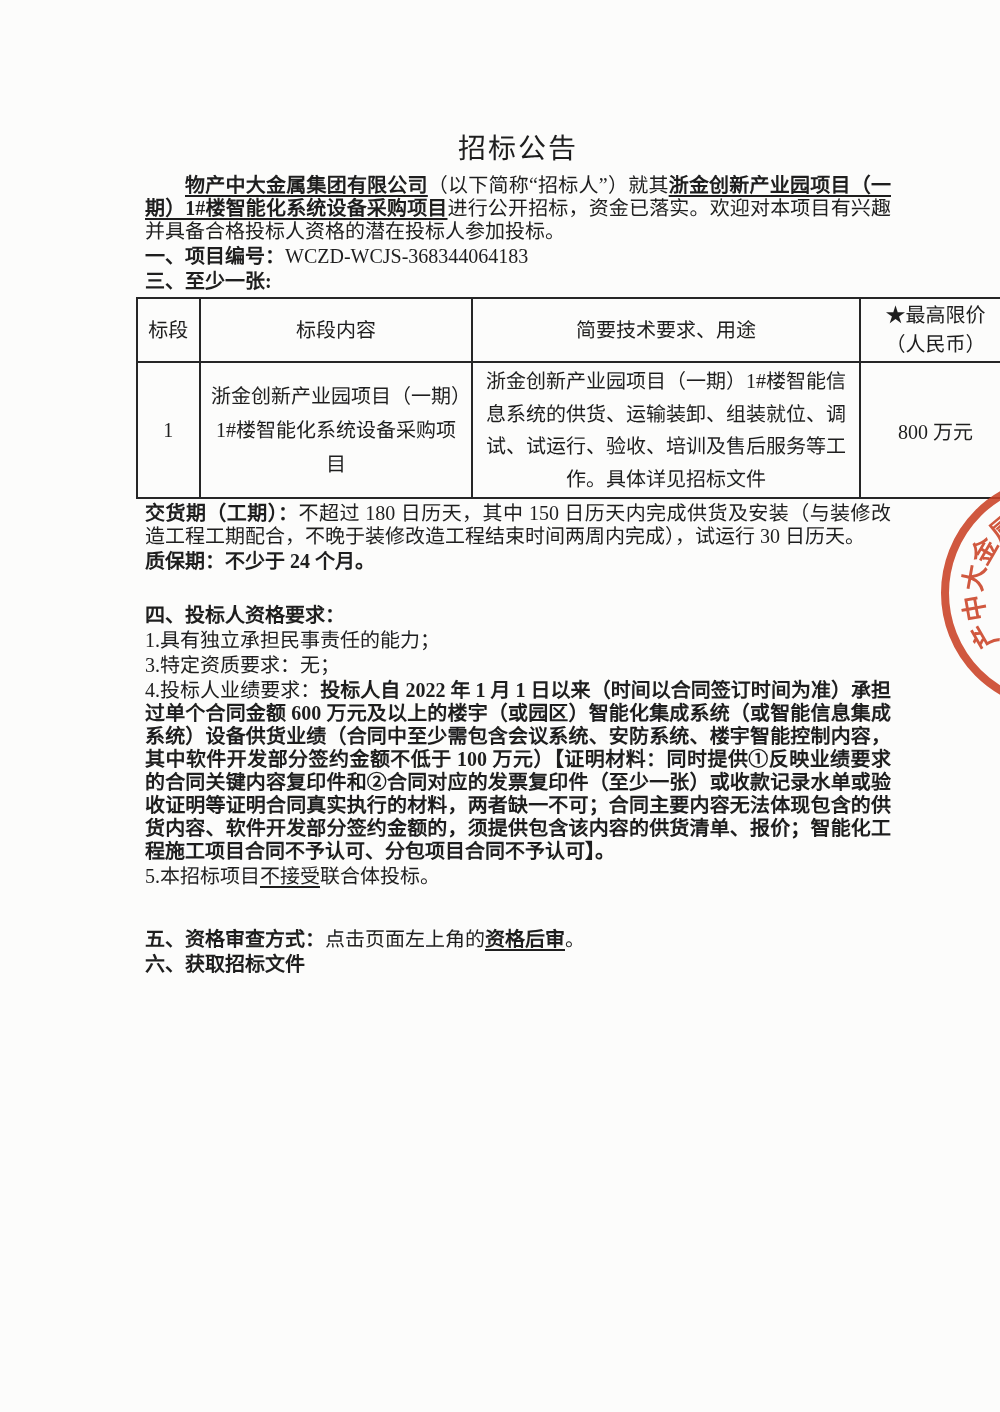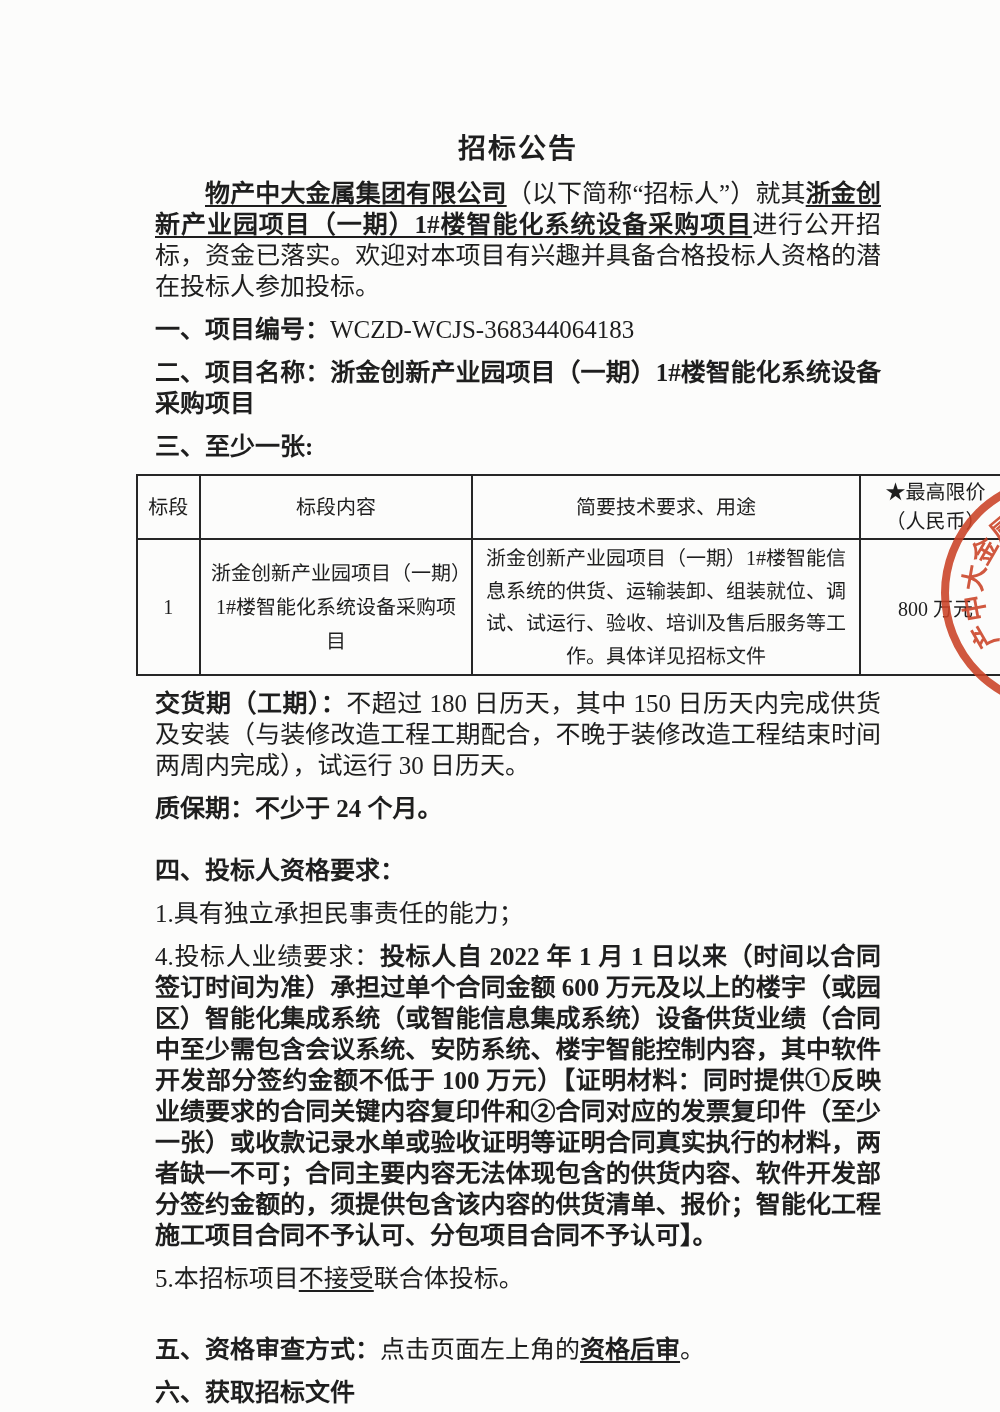--- a/index.html
+++ b/index.html
@@ -12,24 +12,24 @@
     font-family:"Liberation Serif","DejaVu Serif",serif;
     color:#1e1e1e;
   }
   .content {
     position:absolute;
     left:143px; top:126px;
     width:750px;
   }
   .doc-title {
     margin:0 0 8px 0;
-    font-size:28px; font-weight:700;
+    font-size:28px; font-weight:400;
     text-align:center; letter-spacing:2px;
   }
-  p { margin:12px; font-size:25px; line-height:31px; text-align:justify; }
+  p { margin:2px; font-size:20px; line-height:23px; text-align:justify; }
   .indent { text-indent:2em; }
   .b { font-weight:700; }
   .u { text-decoration:underline; text-underline-offset:3px; }
   .gap-sm { margin-top:31px; }
   .gap-md { margin-top:40px; }
   .fill { text-align-last:justify; }
 
   table.lots {
     border-collapse:collapse;
     table-layout:fixed;
@@ -71,21 +71,20 @@
 
 <div class="page">
   <div class="content">
 
     <h1 class="doc-title">招标公告</h1>
 
     <p class="indent"><span class="b u">物产中大金属集团有限公司</span><span>（以下简称“招标人”）就其</span><span class="b u">浙金创新产业园项目（一期）1#楼智能化系统设备采购项目</span><span>进行公开招标，资金已落实。欢迎对本项目有兴趣并具备合格投标人资格的潜在投标人参加投标。</span></p>
 
     <p><span class="b">一、项目编号：</span><span>WCZD-WCJS-368344064183</span></p>
 
-    <p><span class="b">二、项目名称：</span><span class="b">浙金创新产业园项目（一期）1#楼智能化系统设备采购项目</span></p>
 
     <p><span class="b">三、至少一张:</span></p>
 
     <table class="lots">
       <colgroup>
         <col class="col-lot">
           <col class="col-cont">
           <col class="col-tech">
           <col class="col-price">
       </colgroup>
@@ -103,20 +102,21 @@
         <td>800 万元</td>
       </tr>
     </tbody>
       </table>
 
     <p><span class="b">交货期（工期）：</span><span>不超过 180 日历天，其中 150 日历天内完成供货及安装（与装修改造工程工期配合，不晚于装修改造工程结束时间两周内完成），试运行 30 日历天。</span></p>
     <p class="b">质保期：不少于 24 个月。</p>
 
     <p class="b gap-sm">四、投标人资格要求：</p>
     <p>1.具有独立承担民事责任的能力；</p>
+    <p>3.特定资质要求：无；</p>
     <p><span>4.投标人业绩要求：</span><span class="b">投标人自 2022 年 1 月 1 日以来（时间以合同签订时间为准）承担过单个合同金额 600 万元及以上的楼宇（或园区）智能化集成系统（或智能信息集成系统）设备供货业绩（合同中至少需包含会议系统、安防系统、楼宇智能控制内容，其中软件开发部分签约金额不低于 100 万元）【证明材料：同时提供①反映业绩要求的合同关键内容复印件和②合同对应的发票复印件（至少一张）或收款记录水单或验收证明等证明合同真实执行的材料，两者缺一不可；合同主要内容无法体现包含的供货内容、软件开发部分签约金额的，须提供包含该内容的供货清单、报价；智能化工程施工项目合同不予认可、分包项目合同不予认可】。</span></p>
     <p><span>5.本招标项目</span><span class="u">不接受</span><span>联合体投标。</span></p>
 
     <p class="gap-md"><span class="b">五、资格审查方式：</span><span>点击页面左上角的</span><span class="b u">资格后审</span><span>。</span></p>
 
     <p class="b">六、获取招标文件</p>
 
   </div>
 
   <svg class="stamp" width="240" height="260" viewBox="0 0 240 260">

